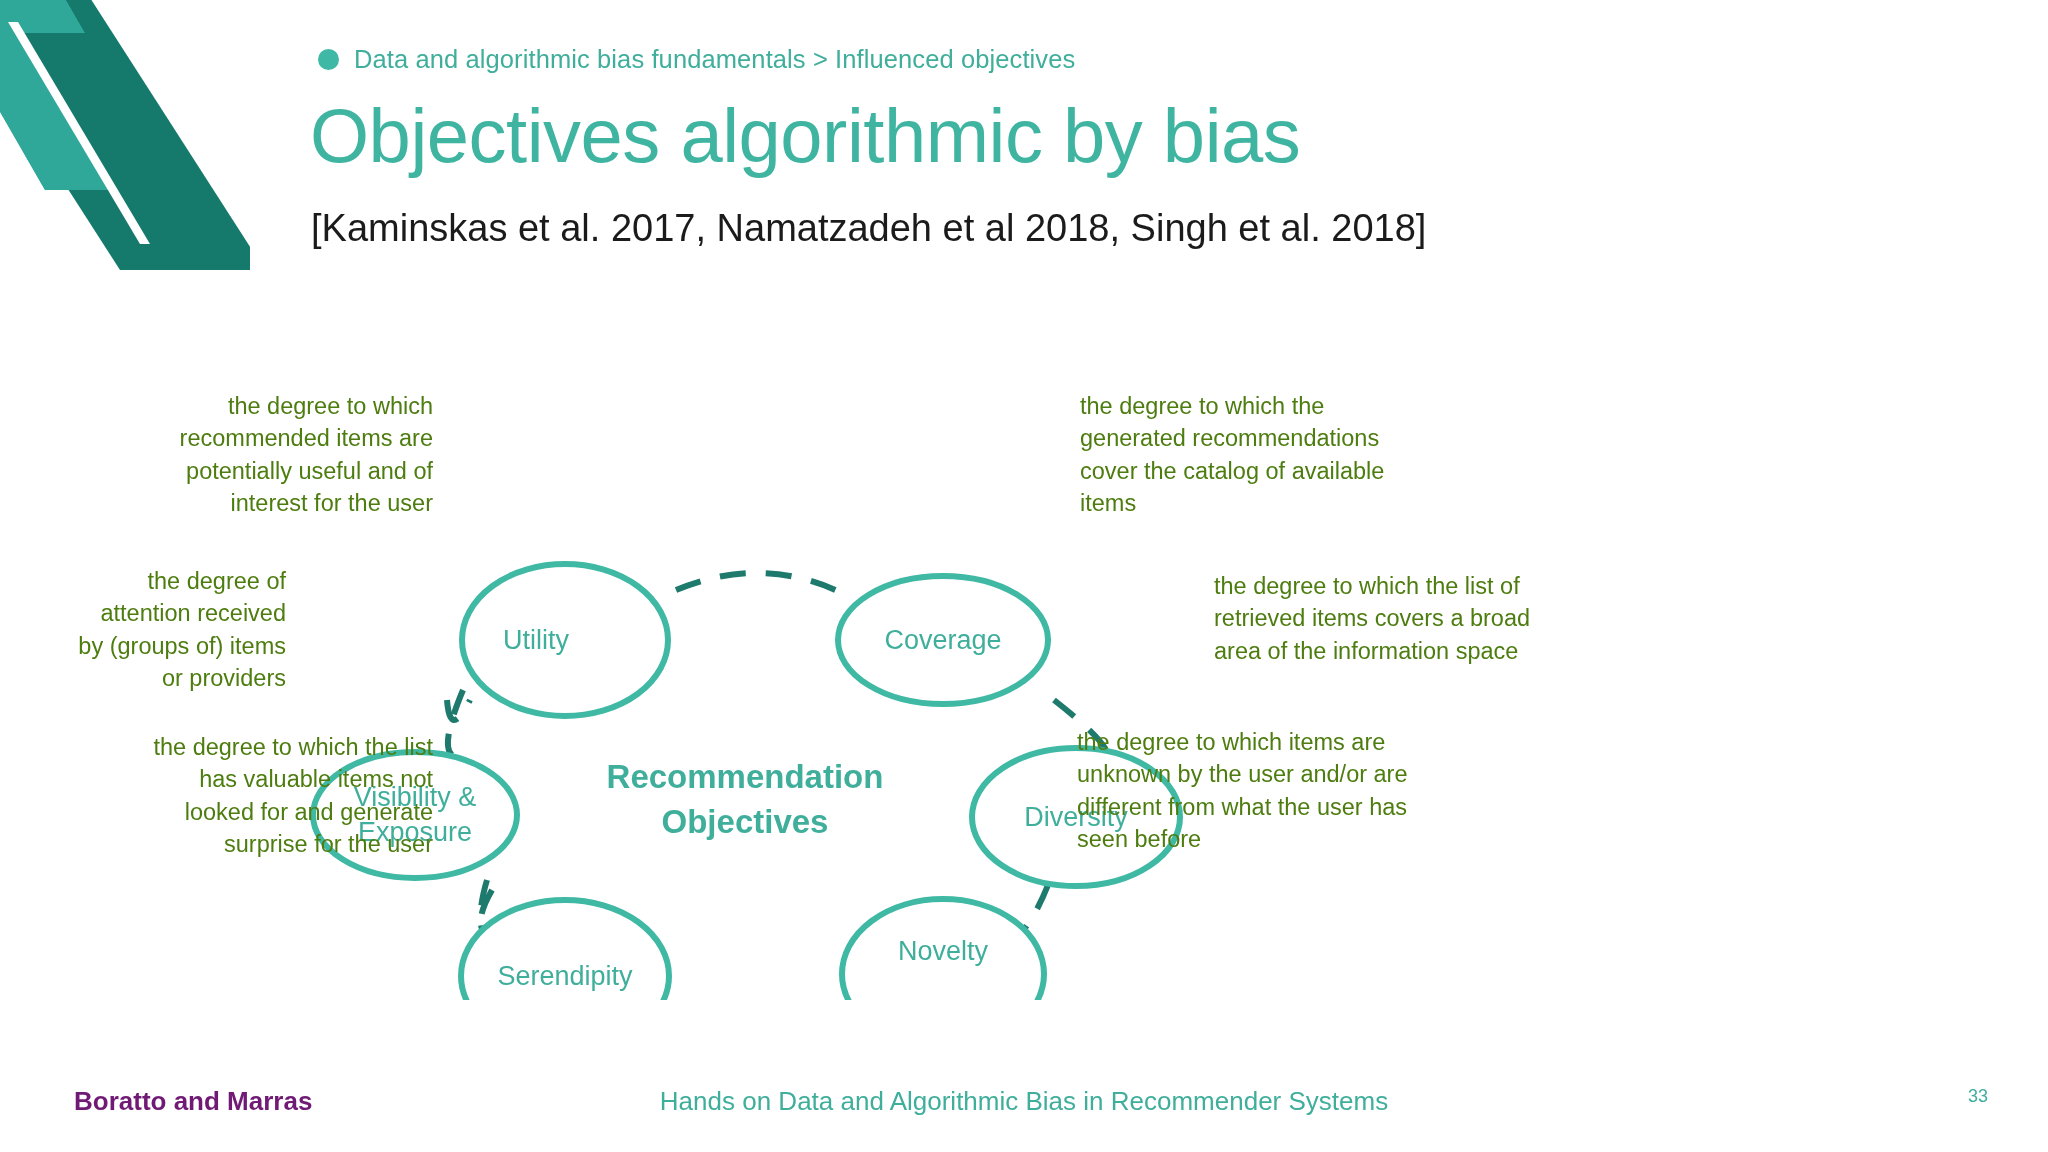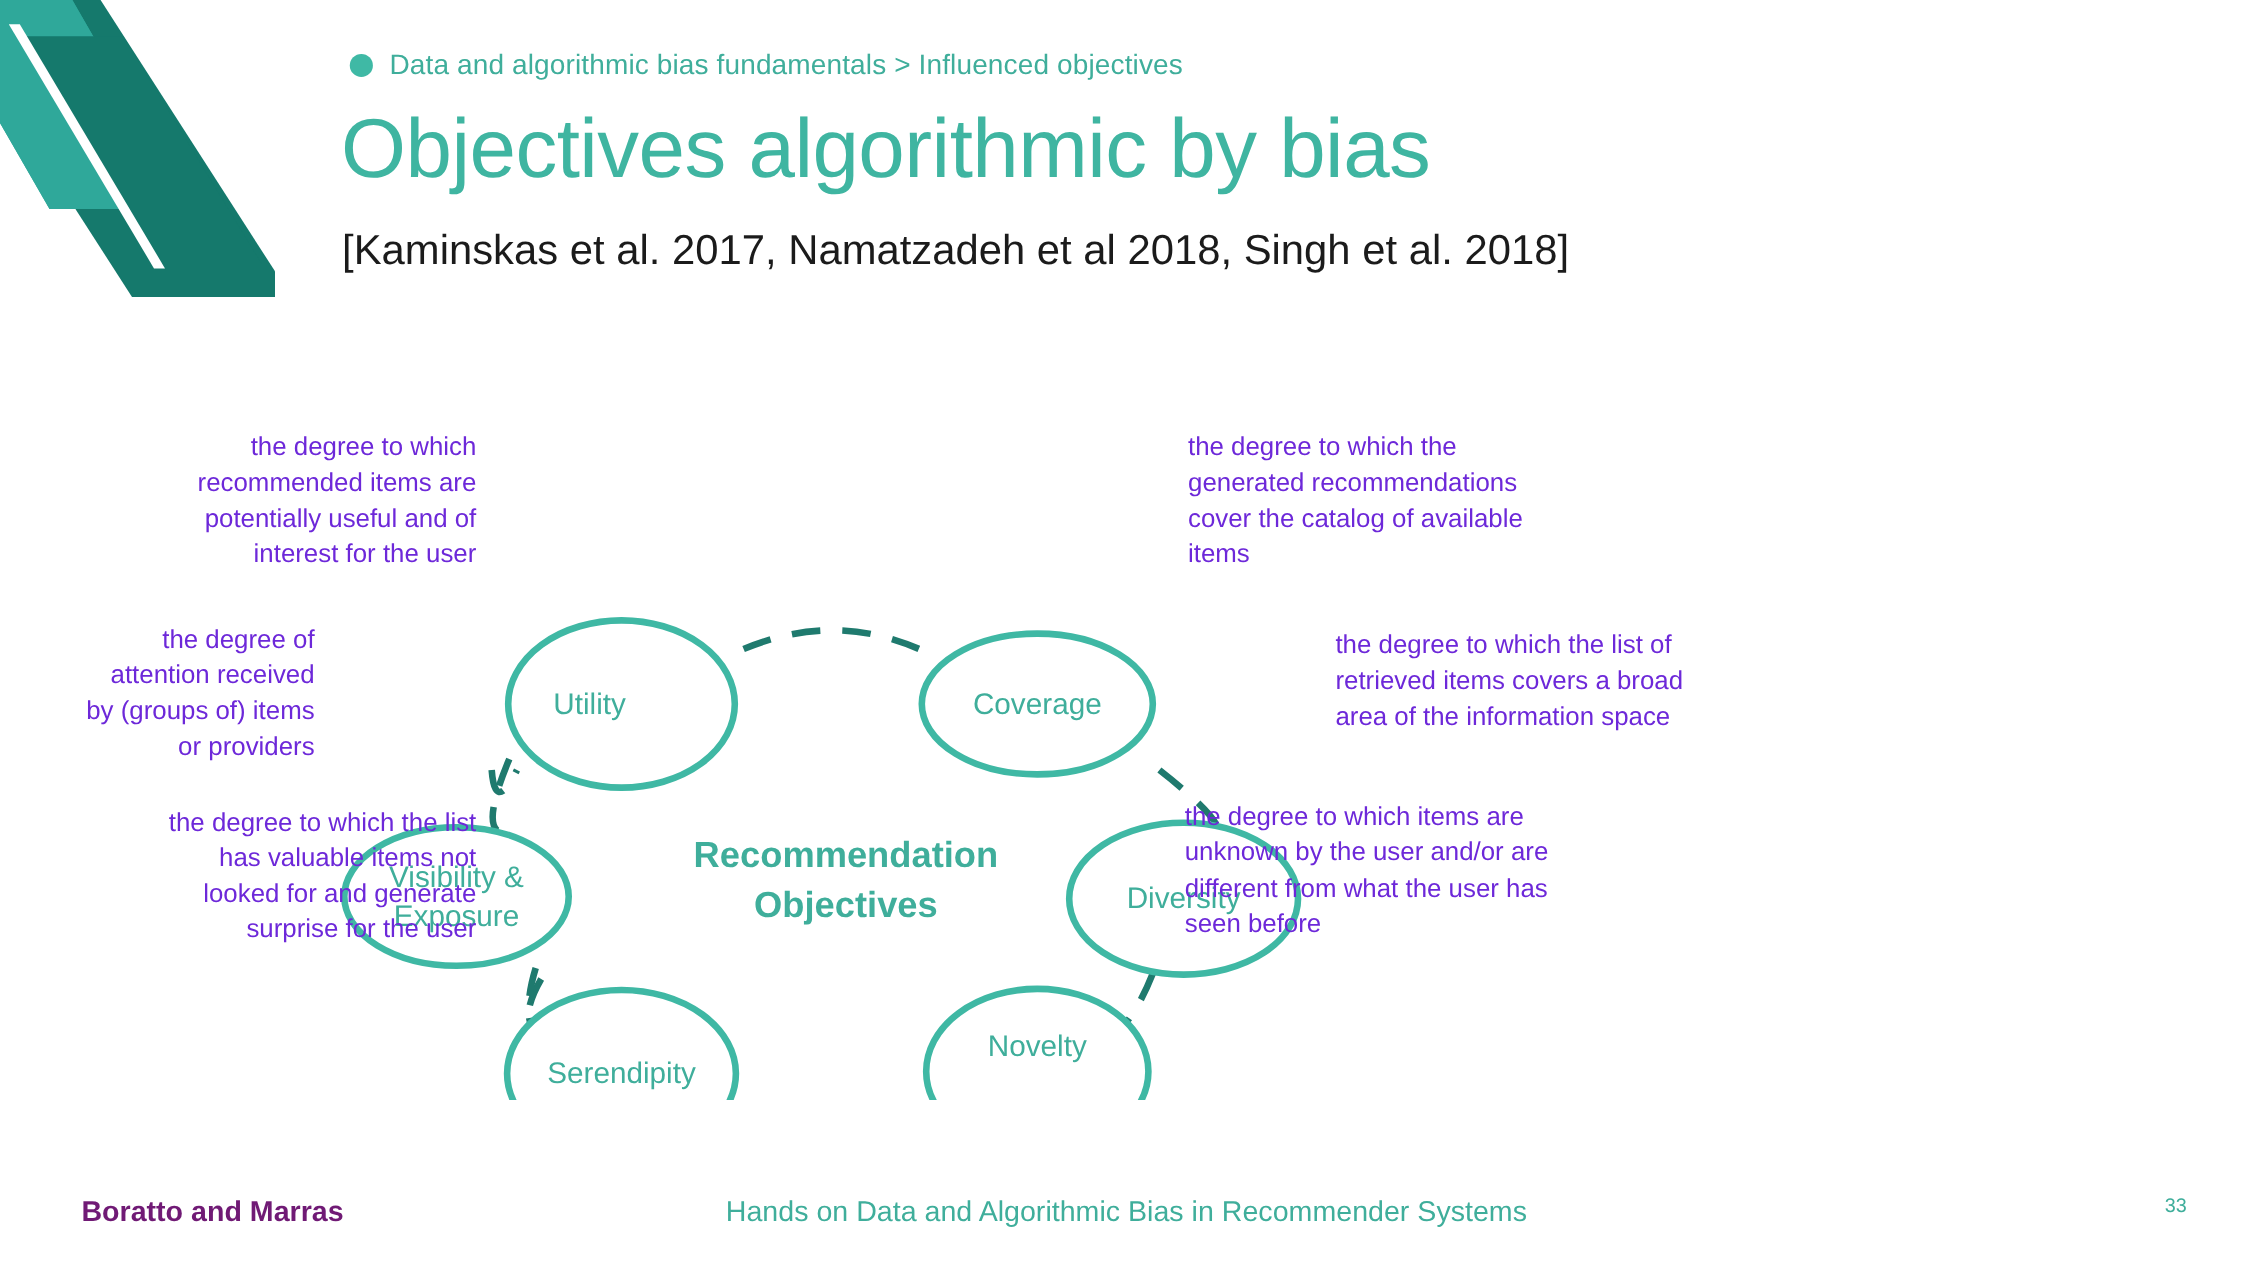--- a/index.html
+++ b/index.html
@@ -108,21 +108,21 @@
     font-weight: 700;
     line-height: 1.35;
     white-space: pre-line;
   }
 
   
   .note {
     position: absolute;
     font-size: 23.5px;
     line-height: 1.38;
-    color: #6d28d9;
+    color: #4d7c0f;
     font-weight: 400;
   }
   .note.right-align { text-align: right; }
   .note.left-align  { text-align: left; }
 
   
   #footer {
     position: absolute;
     left: 0;
     bottom: 0;
@@ -211,21 +211,21 @@
     </svg>
 
     <div class="node-label" style="left:536px;  top:340px;">Utility</div>
     <div class="node-label" style="left:943px;  top:340px;">Coverage</div>
     <div class="node-label" style="left:415px;  top:515px;">Visibility &amp;
 Exposure</div>
     <div class="node-label" style="left:1076px; top:517px;">Diversity</div>
     <div class="node-label" style="left:565px;  top:676px;">Serendipity</div>
     <div class="node-label" style="left:943px;  top:651px;">Novelty</div>
 
-    <div id="center-label" style="left:745px; top:500px;margin-left:24px;">Recommendation
+    <div id="center-label" style="left:745px; top:500px;">Recommendation
 Objectives</div>
   </div>
 
   <div class="note right-align" style="left:128px; top:390px; width:305px;">the degree to which recommended items are potentially useful and of interest for the user</div>
 
   <div class="note left-align" style="left:1080px; top:390px; width:340px;">the degree to which the generated recommendations cover the catalog of available items</div>
 
   <div class="note right-align" style="left:78px; top:565px; width:208px;">the degree of attention received by (groups of) items or providers</div>
 
   <div class="note left-align" style="left:1214px; top:570px; width:320px;">the degree to which the list of retrieved items covers a broad area of the information space</div>

